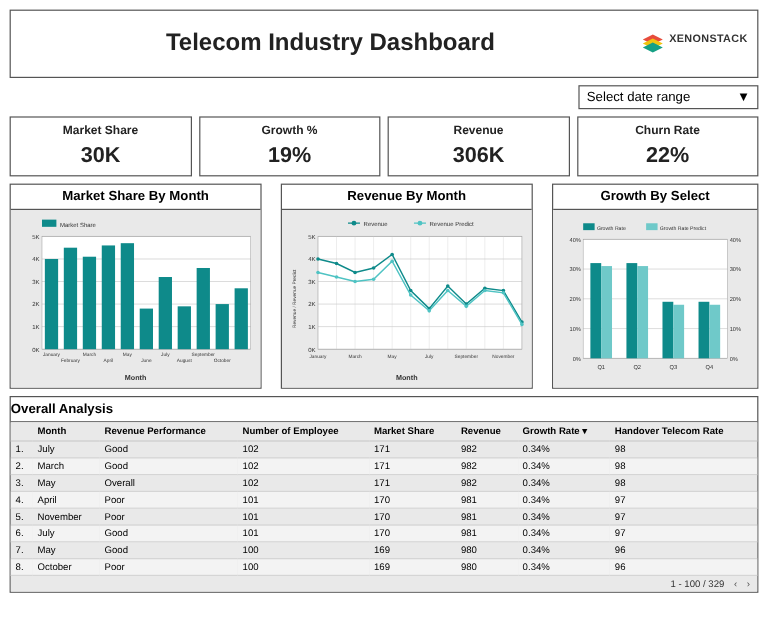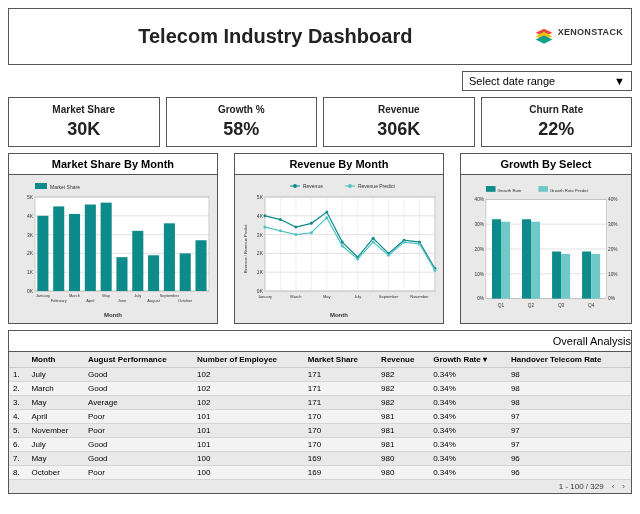--- a/index.html
+++ b/index.html
@@ -3,35 +3,35 @@
 <meta charset="utf-8">
 <style>
 *{box-sizing:border-box;margin:0;padding:0;font-family:Arial,sans-serif}
 body{background:#fff;width:640px;height:514px;overflow:hidden;padding:8px}
 .title-row{display:flex;align-items:center;border:1px solid #555;padding:16px 8px;margin-bottom:6px}
 .title-row h1{flex:1;text-align:center;font-size:20px;font-weight:700;color:#222}
 .brand{display:flex;gap:4px}
 .brand-icon{width:20px;height:20px}
 .brand-text{font-size:9px;font-weight:700;color:#333;letter-spacing:0.3px}
 .date-row{display:flex;justify-content:flex-end;margin-bottom:6px}
-.date-select{border:1px solid #555;padding:3px 6px;font-size:11px;width:170px;display:flex;justify-content:space-between;align-items:center;background:#fff}
+.date-select{border:1px solid #555;padding:3px 6px;font-size:11px;width:150px;display:flex;justify-content:space-between;align-items:center;background:#fff}
 .kpi-row{display:flex;gap:6px;margin-bottom:6px}
 .kpi{flex:1;border:1px solid #555;text-align:center;padding:6px 0}
 .kpi-label{font-size:10px;font-weight:700;color:#222;margin-bottom:4px}
 .kpi-value{font-size:18px;font-weight:700;color:#222}
 .chart-row{display:flex;gap:16px;margin-bottom:6px}
 .chart-box{border:1px solid #555}
 .chart-box.c1{flex:1.1}
 .chart-box.c2{flex:1.1}
 .chart-box.c3{flex:0.9}
 .chart-title{text-align:center;font-size:11px;font-weight:700;padding:4px 0;border-bottom:1px solid #555}
 .chart-body{background:#e9e9e9;padding:4px}
 .chart-svg{width:100%;height:140px;display:block}
 .analysis{border:1px solid #555}
-.analysis-title{text-align:right;font-size:11px;font-weight:400;padding:4px 0;border-bottom:1px solid #555}
+.analysis-title{text-align:left;font-size:11px;font-weight:700;padding:4px 0;border-bottom:1px solid #555}
 .tbl{width:100%;font-size:8px;border-collapse:collapse;background:#e9e9e9}
 .tbl th{text-align:left;padding:3px 4px;font-weight:700;border-bottom:1px solid #ccc;background:#e9e9e9;white-space:nowrap}
 .tbl td{padding:2px 4px;border-bottom:1px solid #d5d5d5;white-space:nowrap}
 .tbl tr:nth-child(even) td{background:#f3f3f3}
 .pager{display:flex;justify-content:flex-end;align-items:center;font-size:8px;padding:2px 6px;gap:8px;background:#e9e9e9}
 .pager span{color:#333}
 .pager .pbtn{cursor:pointer;color:#555}
 </style>
 </head>
 <body>
@@ -55,21 +55,21 @@
   </div>
 </div>
 
 <div class="kpi-row">
   <div class="kpi">
     <div class="kpi-label">Market Share</div>
     <div class="kpi-value">30K</div>
   </div>
   <div class="kpi">
     <div class="kpi-label">Growth %</div>
-    <div class="kpi-value">58%</div>
+    <div class="kpi-value">19%</div>
   </div>
   <div class="kpi">
     <div class="kpi-label">Revenue</div>
     <div class="kpi-value">306K</div>
   </div>
   <div class="kpi">
     <div class="kpi-label">Churn Rate</div>
     <div class="kpi-value">22%</div>
   </div>
 </div>
@@ -232,21 +232,21 @@
   </div>
 </div>
 
 <div class="analysis">
   <div class="analysis-title">Overall Analysis</div>
   <table class="tbl">
     <thead>
         <tr id="tbl-head">
           <th></th>
           <th>Month</th>
-          <th>August Performance</th>
+          <th>Revenue Performance</th>
           <th>Number of Employee</th>
           <th>Market Share</th>
           <th>Revenue</th>
           <th>Growth Rate ▾</th>
           <th>Handover Telecom Rate</th>
         </tr>
       </thead>
     <tbody id="tbl-body">
         <tr>
           <td>1.</td>
@@ -264,21 +264,21 @@
           <td>Good</td>
           <td>102</td>
           <td>171</td>
           <td>982</td>
           <td>0.34%</td>
           <td>98</td>
         </tr>
         <tr>
           <td>3.</td>
           <td>May</td>
-          <td>Average</td>
+          <td>Overall</td>
           <td>102</td>
           <td>171</td>
           <td>982</td>
           <td>0.34%</td>
           <td>98</td>
         </tr>
         <tr>
           <td>4.</td>
           <td>April</td>
           <td>Poor</td>

